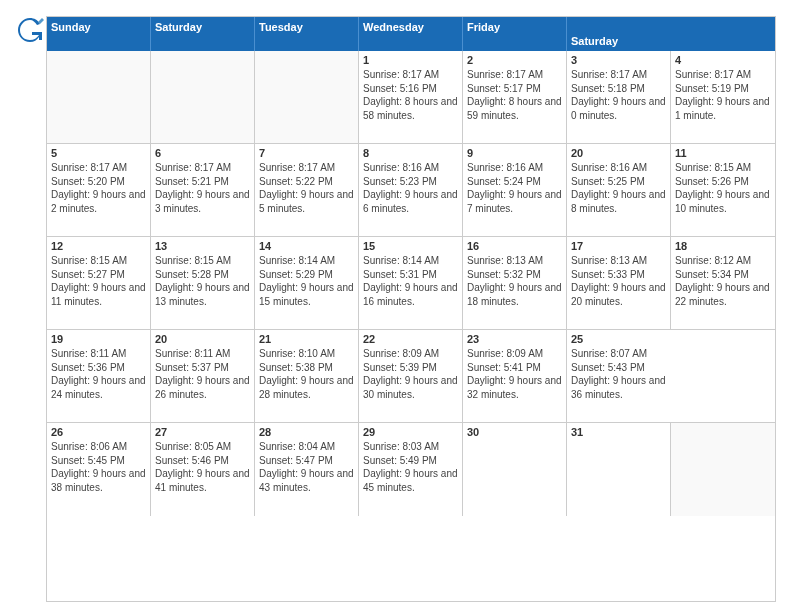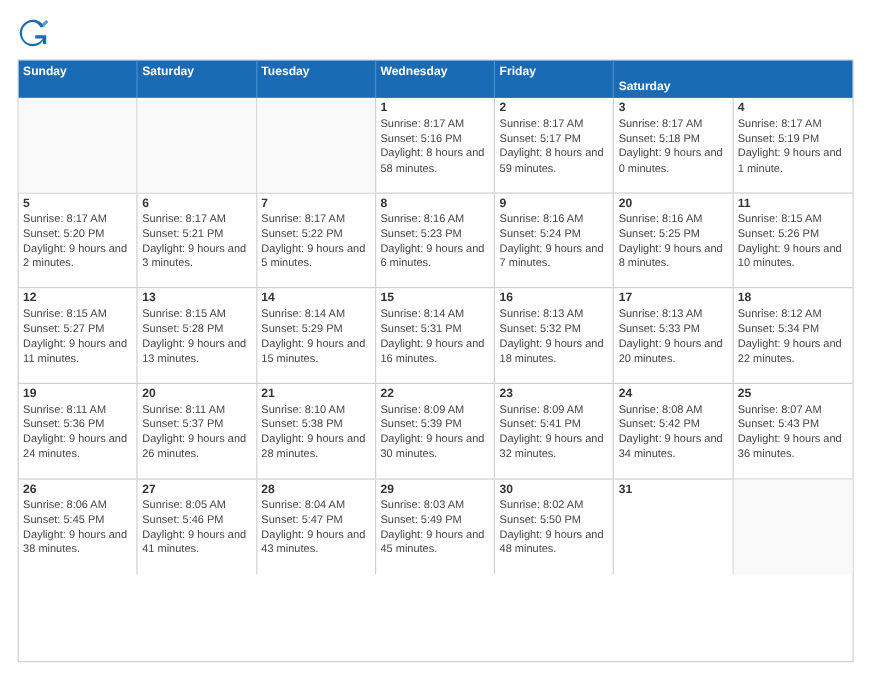--- a/index.html
+++ b/index.html
@@ -8,21 +8,20 @@
       height: 612px;
       font-family: Arial, sans-serif;
       background: #fff;
       overflow: hidden;
     }
     .page {
       width: 792px;
       height: 612px;
       padding: 16px 16px 10px 16px;
       display: flex;
-      flex-direction: column;
     }
     .header {
       display: flex;
       justify-content: space-between;
       align-items: flex-start;
       margin-bottom: 10px;
     }
     .logo {
       display: flex;
       align-items: center;
@@ -232,24 +231,20 @@
           </div>
           <div class="cal-cell">
             <div class="day-num">22</div>
             <div class="cell-info">Sunrise: 8:09 AM<br>Sunset: 5:39 PM<br>Daylight: 9 hours and 30 minutes.</div>
           </div>
           <div class="cal-cell">
             <div class="day-num">23</div>
             <div class="cell-info">Sunrise: 8:09 AM<br>Sunset: 5:41 PM<br>Daylight: 9 hours and 32 minutes.</div>
           </div>
           <div class="cal-cell">
-            <div class="day-num">24</div>
-            <div class="cell-info">Sunrise: 8:08 AM<br>Sunset: 5:42 PM<br>Daylight: 9 hours and 34 minutes.</div>
-          </div>
-          <div class="cal-cell">
             <div class="day-num">25</div>
             <div class="cell-info">Sunrise: 8:07 AM<br>Sunset: 5:43 PM<br>Daylight: 9 hours and 36 minutes.</div>
           </div>
         </div>
         <div class="cal-row">
           <div class="cal-cell">
             <div class="day-num">26</div>
             <div class="cell-info">Sunrise: 8:06 AM<br>Sunset: 5:45 PM<br>Daylight: 9 hours and 38 minutes.</div>
           </div>
           <div class="cal-cell">
@@ -259,21 +254,20 @@
           <div class="cal-cell">
             <div class="day-num">28</div>
             <div class="cell-info">Sunrise: 8:04 AM<br>Sunset: 5:47 PM<br>Daylight: 9 hours and 43 minutes.</div>
           </div>
           <div class="cal-cell">
             <div class="day-num">29</div>
             <div class="cell-info">Sunrise: 8:03 AM<br>Sunset: 5:49 PM<br>Daylight: 9 hours and 45 minutes.</div>
           </div>
           <div class="cal-cell">
             <div class="day-num">30</div>
-            <div class="cell-info">Sunrise: 8:02 AM<br>Sunset: 5:50 PM<br>Daylight: 9 hours and 48 minutes.</div>
           </div>
           <div class="cal-cell">
             <div class="day-num">31</div>
           </div>
           <div class="cal-cell empty"></div>
         </div>
       </div>
   </div>
 </div>
 

